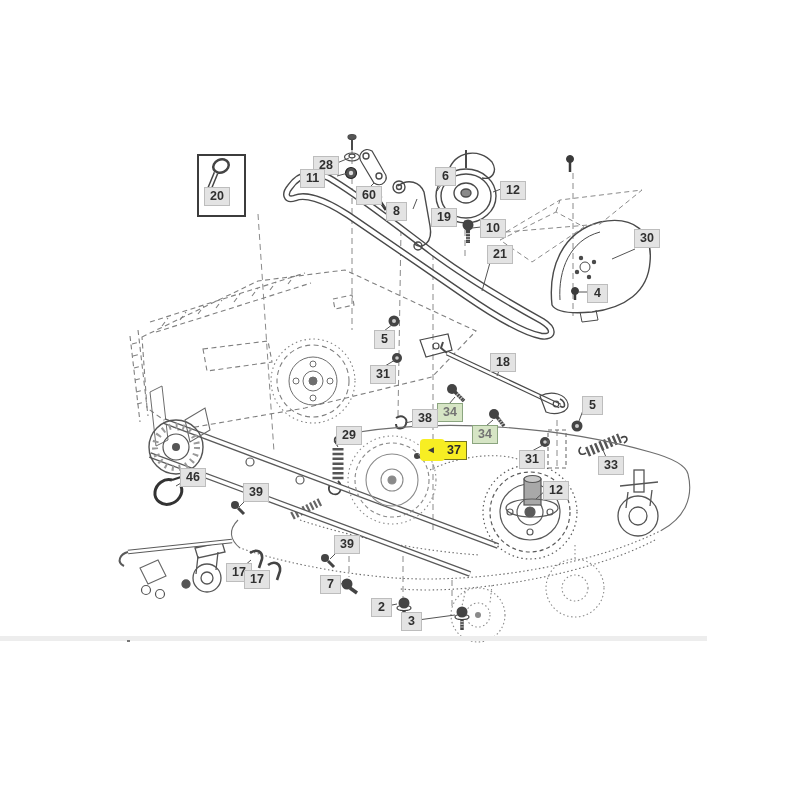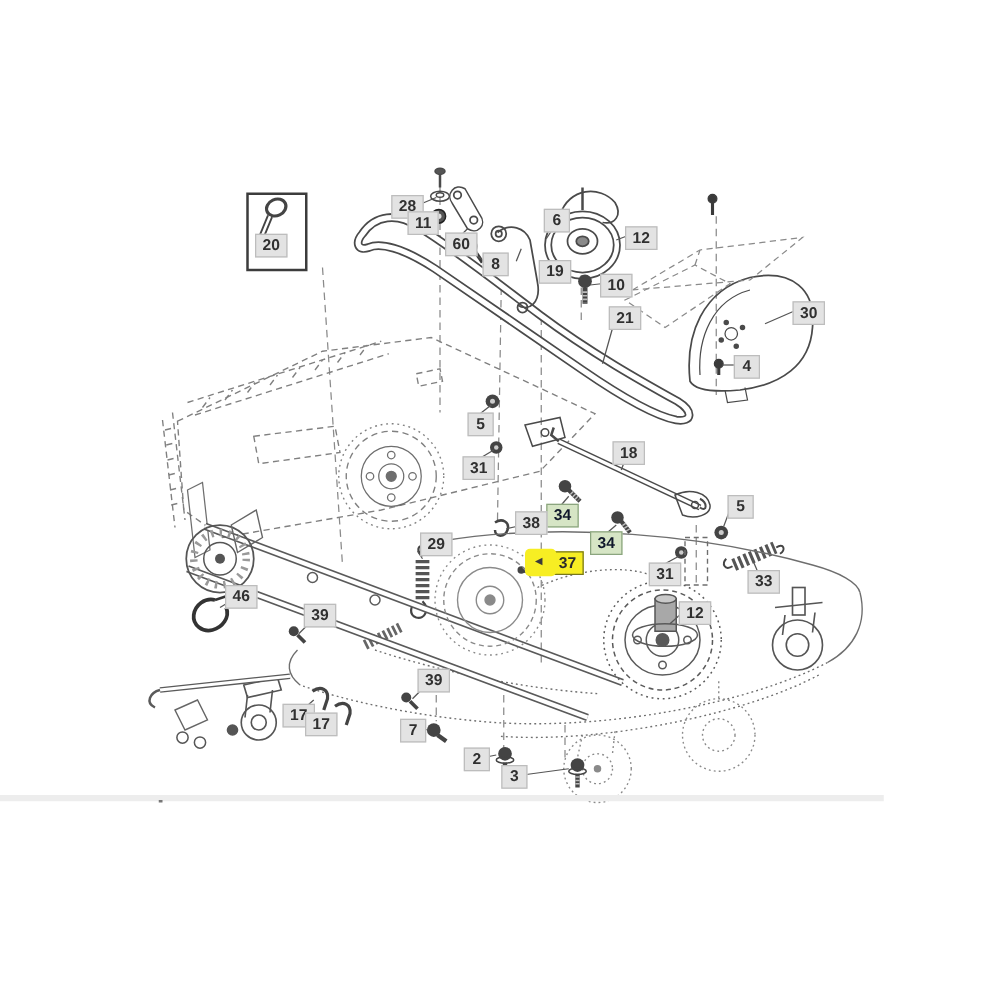--- a/index.html
+++ b/index.html
@@ -3,21 +3,21 @@
 <meta charset="utf-8">
 <style>
   html,body{margin:0;padding:0;background:#fff;}
   #stage{position:relative;width:800px;height:800px;background:#fff;overflow:hidden;
          font-family:"Liberation Sans",sans-serif;}
   #art{position:absolute;left:0;top:0;}
   #labels-layer{position:absolute;left:0;top:0;width:800px;height:800px;}
   .label{position:absolute;font:700 12.5px/1.15 "Liberation Sans",sans-serif;
          color:#303030;background:#e3e3e3;border:1px solid #bdbdbd;
          padding:1px 5px 2px;text-align:center;min-width:9px;white-space:nowrap;}
-  .label.green{background:#d6e5c5;border-color:#8ba57f;color:#0f172a;}
+  .label.green{background:#d6e5c5;border-color:#8ba57f;color:#737373;}
   .label.highlight{background:#f7ee23;border:1.5px solid #77771c;color:#2b2b2b;z-index:3;}
   .label.highlight::before{content:"";position:absolute;left:-22px;top:-3px;width:25px;height:22px;
          background:#f7ee23;border-radius:4px;z-index:-1;}
   .arrow-glyph{position:absolute;left:-16px;top:2px;font-size:10px;color:#3a3a3a;}
   .inset-frame{position:absolute;border:2px solid #3c3c3c;background:transparent;}
   .footer-band{position:absolute;left:0;top:636px;width:707px;height:5px;background:#ededed;}
   .footer-dot{position:absolute;left:127px;top:640px;width:3px;height:2px;background:#777;}
 </style>
 </head>
 <body>
@@ -316,29 +316,29 @@
     <line x1="387" y1="606" x2="397" y2="604"></line>
     <line x1="418" y1="620" x2="455" y2="615"></line>
   </g>
 </svg>
 
 <div class="inset-frame" style="left:197px;top:154px;width:45px;height:59px;"></div>
 
 <div id="labels-layer">
       <div class="label" style="left: 204px; top: 187px;">20</div>
       <div class="label" style="left: 313px; top: 156px;">28</div>
-      <div class="label" style="left: 326px; top: 169px;">11</div>
+      <div class="label" style="left: 300px; top: 169px;">11</div>
       <div class="label" style="left: 356px; top: 186px;">60</div>
       <div class="label" style="left: 386px; top: 202px;">8</div>
       <div class="label" style="left: 403px; top: 208px; margin-left: 28px;">19</div>
       <div class="label" style="left: 435px; top: 167px;">6</div>
       <div class="label" style="left: 500px; top: 181px;">12</div>
       <div class="label" style="left: 480px; top: 219px;">10</div>
       <div class="label" style="left: 487px; top: 245px;">21</div>
-      <div class="label" style="left: 634px; top: 241px;">30</div>
+      <div class="label" style="left: 634px; top: 229px;">30</div>
       <div class="label" style="left: 587px; top: 284px;">4</div>
       <div class="label" style="left: 374px; top: 330px;">5</div>
       <div class="label" style="left: 370px; top: 365px;">31</div>
       <div class="label" style="left: 490px; top: 353px;">18</div>
       <div class="label green" style="left: 437px; top: 403px;">34</div>
       <div class="label" style="left: 412px; top: 409px;">38</div>
       <div class="label green" style="left: 472px; top: 425px;">34</div>
       <div class="label highlight" style="left: 441px; top: 441px;">37<span class="arrow-glyph">◄</span></div>
       <div class="label" style="left: 519px; top: 450px;">31</div>
       <div class="label" style="left: 582px; top: 396px;">5</div>

